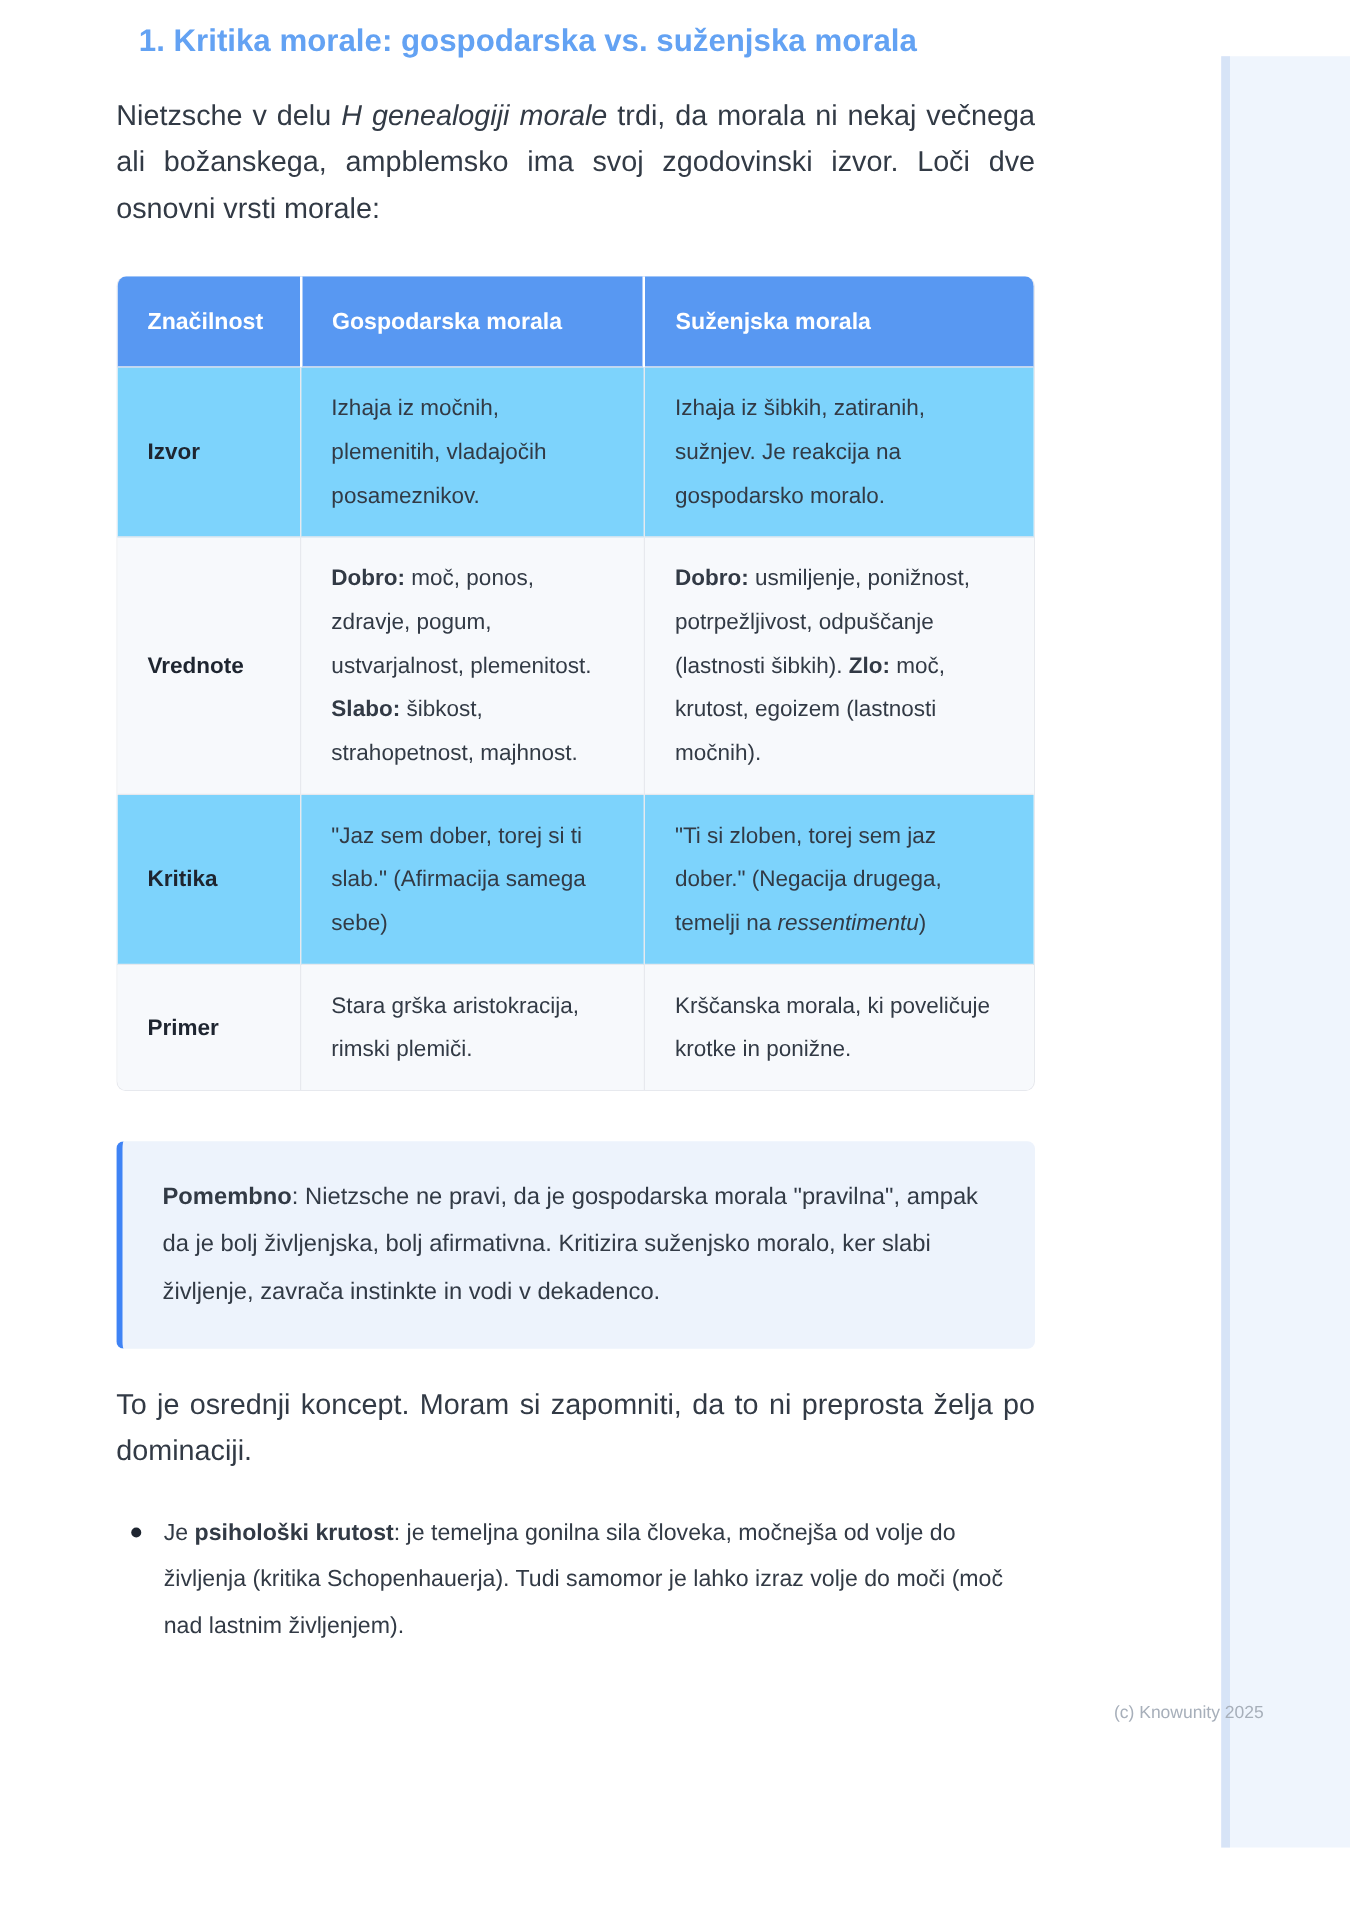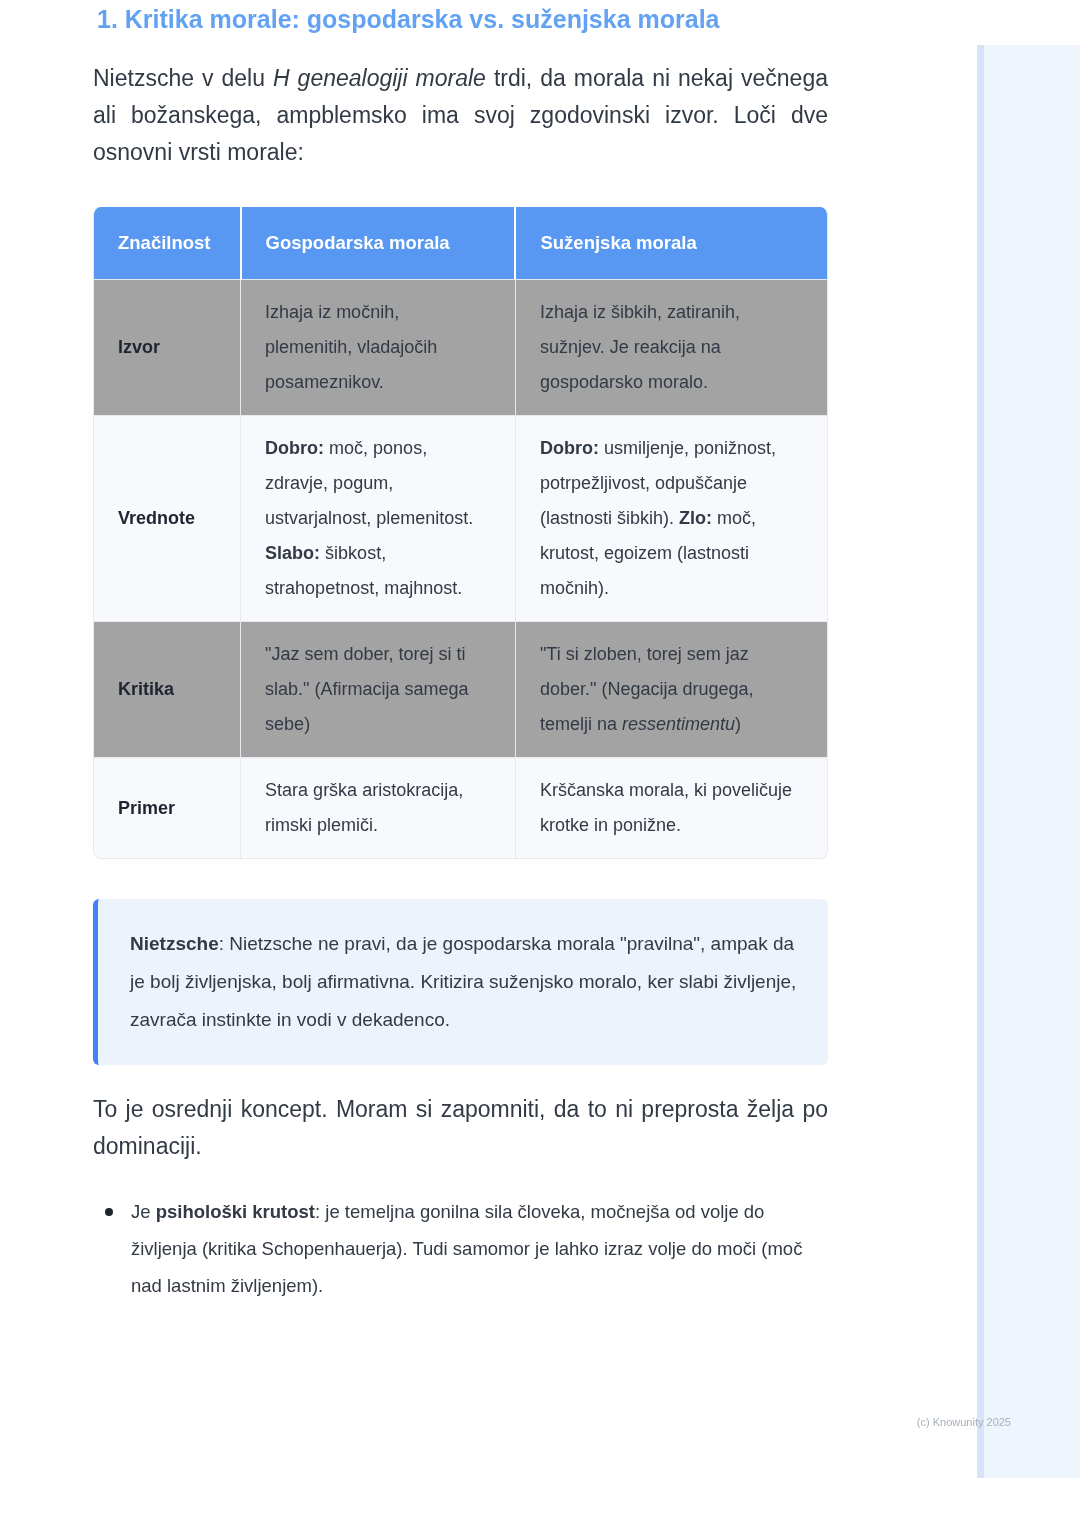--- a/index.html
+++ b/index.html
@@ -17,21 +17,21 @@
   }
   *{box-sizing:border-box;}
   html,body{margin:0;padding:0;}
   body{
     width:1080px;height:1528px;position:relative;overflow:hidden;
     background:#ffffff;color:var(--text);
     font-family:"Liberation Sans","DejaVu Sans",sans-serif;
   }
   .content{position:absolute;left:93px;top:0;width:735px;}
   h1.sec{
-    margin:4px;color:var(--heading-blue);
+    margin:18px;color:var(--heading-blue);
     font-size:25px;line-height:30px;font-weight:700;
   }
   .h1-first{margin-top:52px;}
   p.body-par{
     margin:26px 0 0;font-size:23px;line-height:37px;
     text-align:justify;color:var(--text);
   }
   
   .table-wrap{
     margin-top:36px;border:1px solid var(--table-border);border-top:none;
@@ -40,21 +40,21 @@
   table{width:100%;border-collapse:collapse;table-layout:fixed;}
   th{
     background:var(--accent);color:#ffffff;
     font-size:18.5px;font-weight:700;text-align:left;
     padding:24px 24px;line-height:24px;
   }
   th + th{border-left:2px solid #ffffff;}
   td{
     font-size:18px;line-height:35px;padding:15px 24px;
     vertical-align:middle;border-top:1px solid var(--table-border);
-    color:var(--text);background:#a3a3a3;
+    color:var(--text);background:#7dd3fc;
   }
   td + td{border-left:1px solid var(--table-border);}
   tr.alt td{background:var(--row-alt);}
   td.label{font-weight:700;color:var(--label-text);}
   td.master{padding-right:40px;}
   
   .callout{
     margin-top:40px;background:var(--callout-bg);
     border-left:5px solid var(--callout-border);
     border-radius:6px;padding:26px 30px 26px 32px;
@@ -74,22 +74,22 @@
   
   .side-panel{
     position:absolute;left:977px;top:45px;width:103px;height:1433px;
     background:var(--panel-bg);
   }
   .side-panel-edge{
     position:absolute;left:0;top:0;width:7px;height:100%;
     background:var(--panel-edge);
   }
   .watermark{
-    position:absolute;top:1416px;right:69px;z-index:5;
-    font-size:11px;color:var(--watermark);
+    position:absolute;top:1361px;right:69px;z-index:5;
+    font-size:14px;color:var(--watermark);
   }
 </style>
 </head>
 <body>
 
 <div class="content">
 
   <h1 class="sec h1-first">1. Kritika morale: gospodarska vs. suženjska morala</h1>
 
   <p class="body-par"><span>Nietzsche v delu </span><span style="font-style: italic;">H genealogiji morale</span><span> trdi, da morala ni nekaj večnega ali božanskega, ampblemsko ima svoj zgodovinski izvor. Loči dve osnovni vrsti morale:</span></p>
@@ -127,21 +127,21 @@
         <tr class="alt">
           <td class="label">Primer</td>
           <td class="master"><span>Stara grška aristokracija, rimski plemiči.</span></td>
           <td class="slave"><span>Krščanska morala, ki poveličuje krotke in ponižne.</span></td>
         </tr>
       </tbody>
     </table>
   </div>
 
   <div class="callout">
-    <p><span style="font-weight: 700;">Nietzsche</span><span>: Nietzsche ne pravi, da je gospodarska morala "pravilna", ampak da je bolj življenjska, bolj afirmativna. Kritizira suženjsko moralo, ker slabi življenje, zavrača instinkte in vodi v dekadenco.</span></p>
+    <p><span style="font-weight: 700;">Pomembno</span><span>: Nietzsche ne pravi, da je gospodarska morala "pravilna", ampak da je bolj življenjska, bolj afirmativna. Kritizira suženjsko moralo, ker slabi življenje, zavrača instinkte in vodi v dekadenco.</span></p>
   </div>
 
 
   <p class="body-par">To je osrednji koncept. Moram si zapomniti, da to ni preprosta želja po dominaciji.</p>
 
   <ul class="bullets">
     <li>
       <span class="dot"></span>
       <span><span>Je </span><span style="font-weight: 700;">psihološki krutost</span><span>: je temeljna gonilna sila človeka, močnejša od volje do življenja (kritika Schopenhauerja). Tudi samomor je lahko izraz volje do moči (moč nad lastnim življenjem).</span></span>
     </li>

